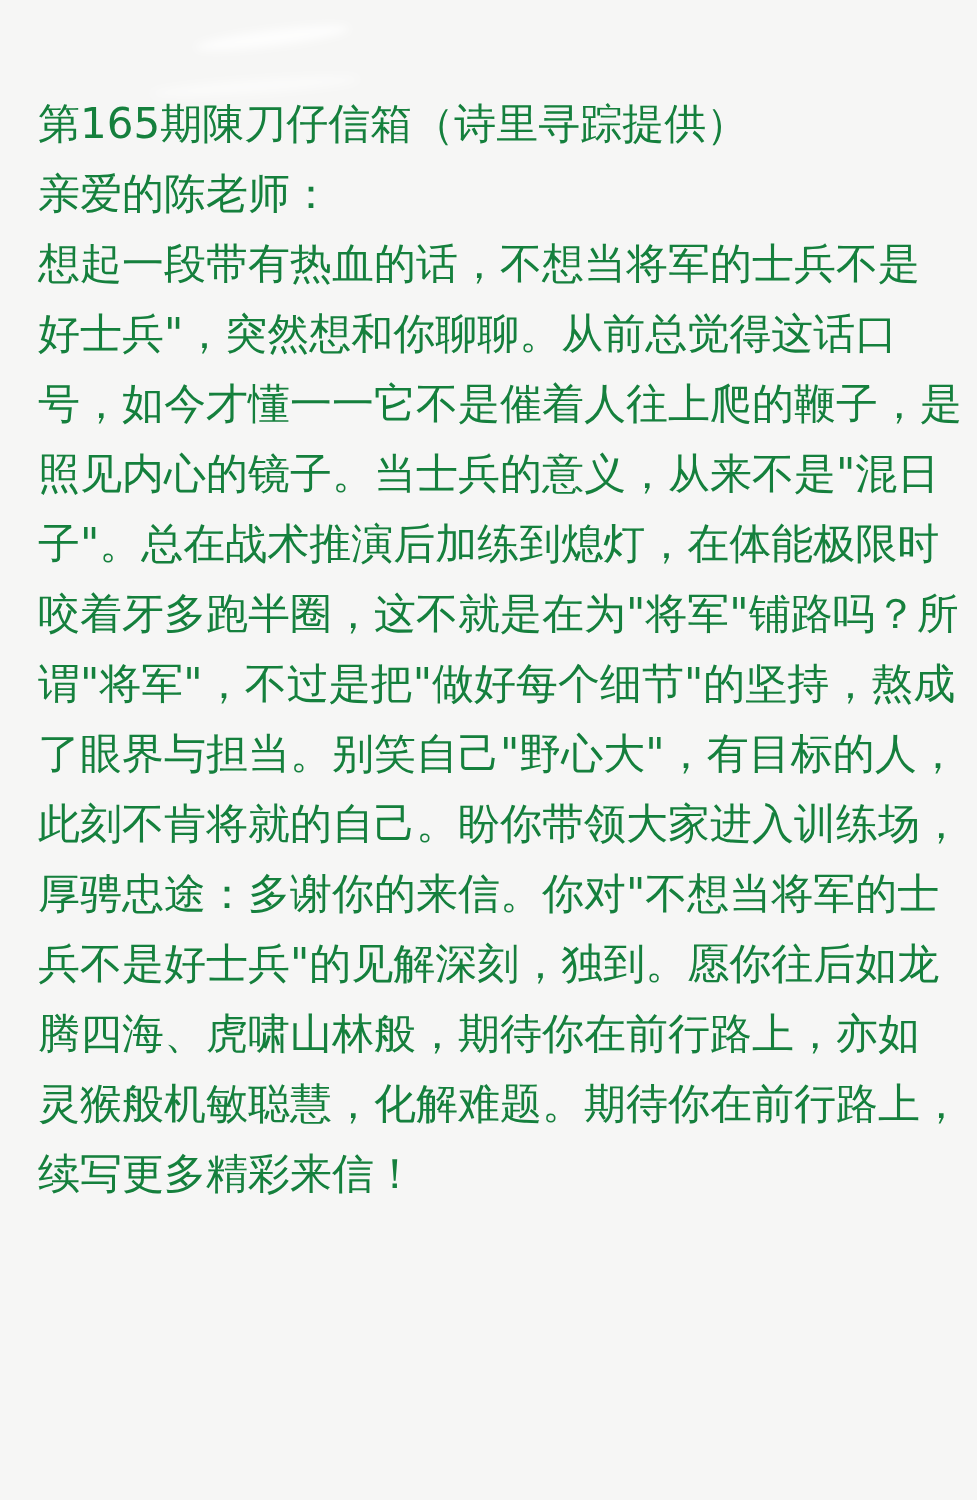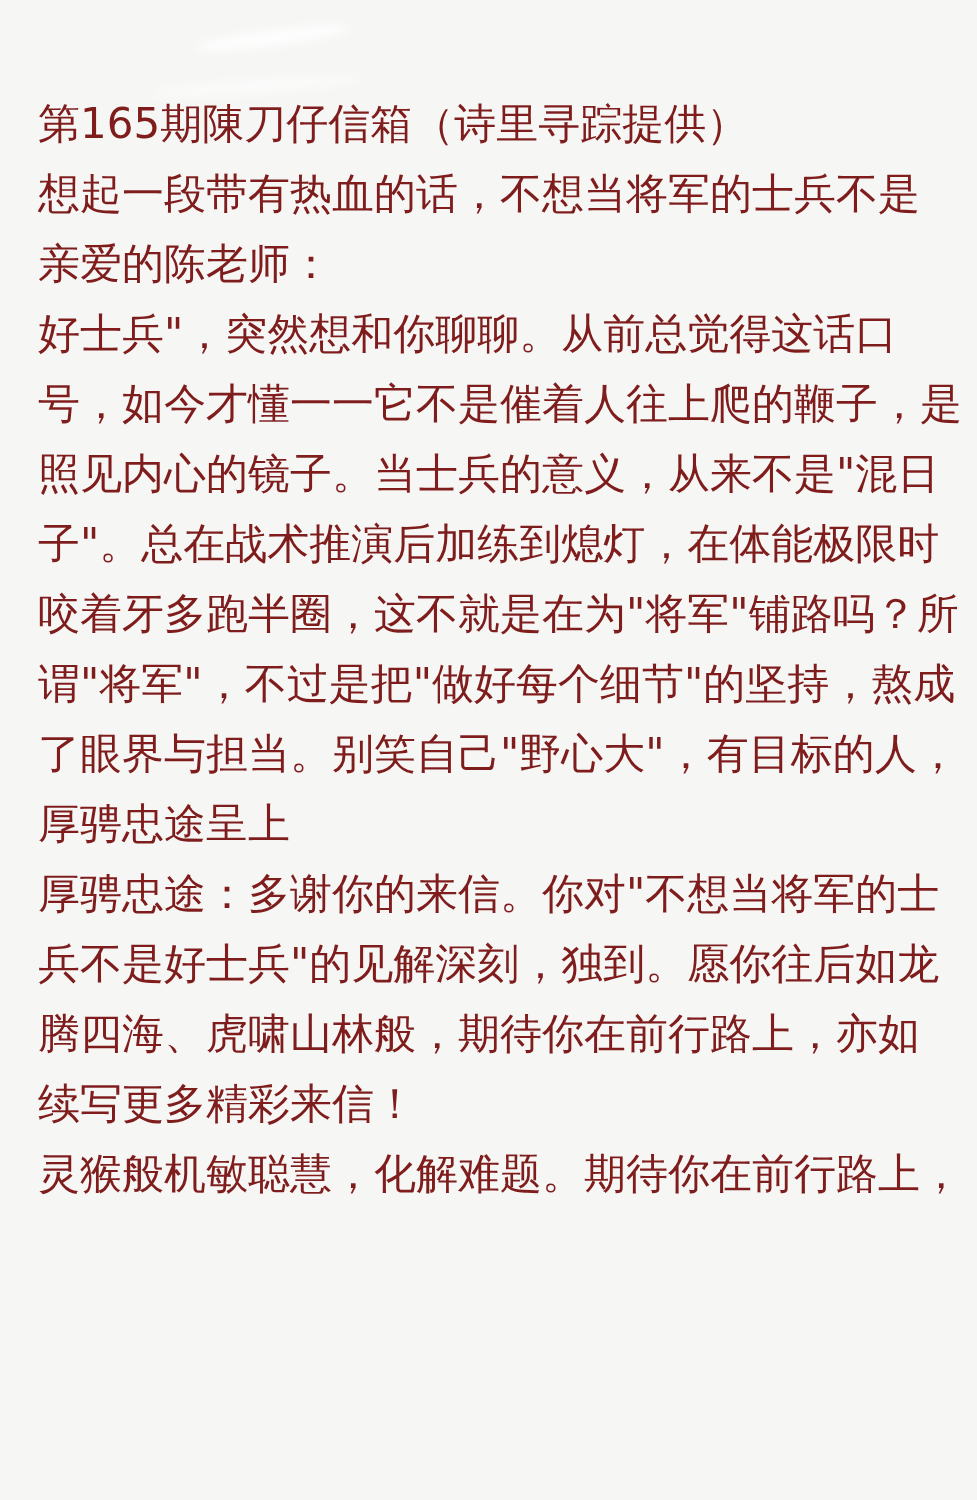--- a/index.html
+++ b/index.html
@@ -12,21 +12,21 @@
     background: #f6f6f5;
     overflow: hidden;
     position: relative;
     font-family: "DejaVu Sans", "Liberation Sans", sans-serif;
   }
   .letter-content {
     position: absolute;
     left: 38px;
     top: 89px;
     right: 20px;
-    color: #7f1d1d;
+    color: #15803d;
   }
   .line {
     font-size: 42px;
     line-height: 70px;
     height: 70px;
     white-space: nowrap;
     letter-spacing: 0px;
   }
   
   .smudge {
@@ -54,31 +54,31 @@
   }
 </style>
 </head>
 <body>
 
 <div class="smudge smudge-1"></div>
 <div class="smudge smudge-2"></div>
 
 <div class="letter-content">
   <div class="line">第165期陳刀仔信箱（诗里寻踪提供）</div>
+  <div class="line">亲爱的陈老师：</div>
+
   <div class="line">想起一段带有热血的话，不想当将军的士兵不是</div>
-
-  <div class="line">亲爱的陈老师：</div>
   <div class="line">好士兵"，突然想和你聊聊。从前总觉得这话口</div>
   <div class="line">号，如今才懂一一它不是催着人往上爬的鞭子，是</div>
   <div class="line">照见内心的镜子。当士兵的意义，从来不是"混日</div>
   <div class="line">子"。总在战术推演后加练到熄灯，在体能极限时</div>
   <div class="line">咬着牙多跑半圈，这不就是在为"将军"铺路吗？所</div>
   <div class="line">谓"将军"，不过是把"做好每个细节"的坚持，熬成</div>
   <div class="line">了眼界与担当。别笑自己"野心大"，有目标的人，</div>
+  <div class="line">此刻不肯将就的自己。盼你带领大家进入训练场，</div>
 
-  <div class="line">厚骋忠途呈上</div>
 
   <div class="line">厚骋忠途：多谢你的来信。你对"不想当将军的士</div>
   <div class="line">兵不是好士兵"的见解深刻，独到。愿你往后如龙</div>
   <div class="line">腾四海、虎啸山林般，期待你在前行路上，亦如</div>
+  <div class="line">灵猴般机敏聪慧，化解难题。期待你在前行路上，</div>
   <div class="line">续写更多精彩来信！</div>
-  <div class="line">灵猴般机敏聪慧，化解难题。期待你在前行路上，</div>
 </div>
 
 </body></html>

